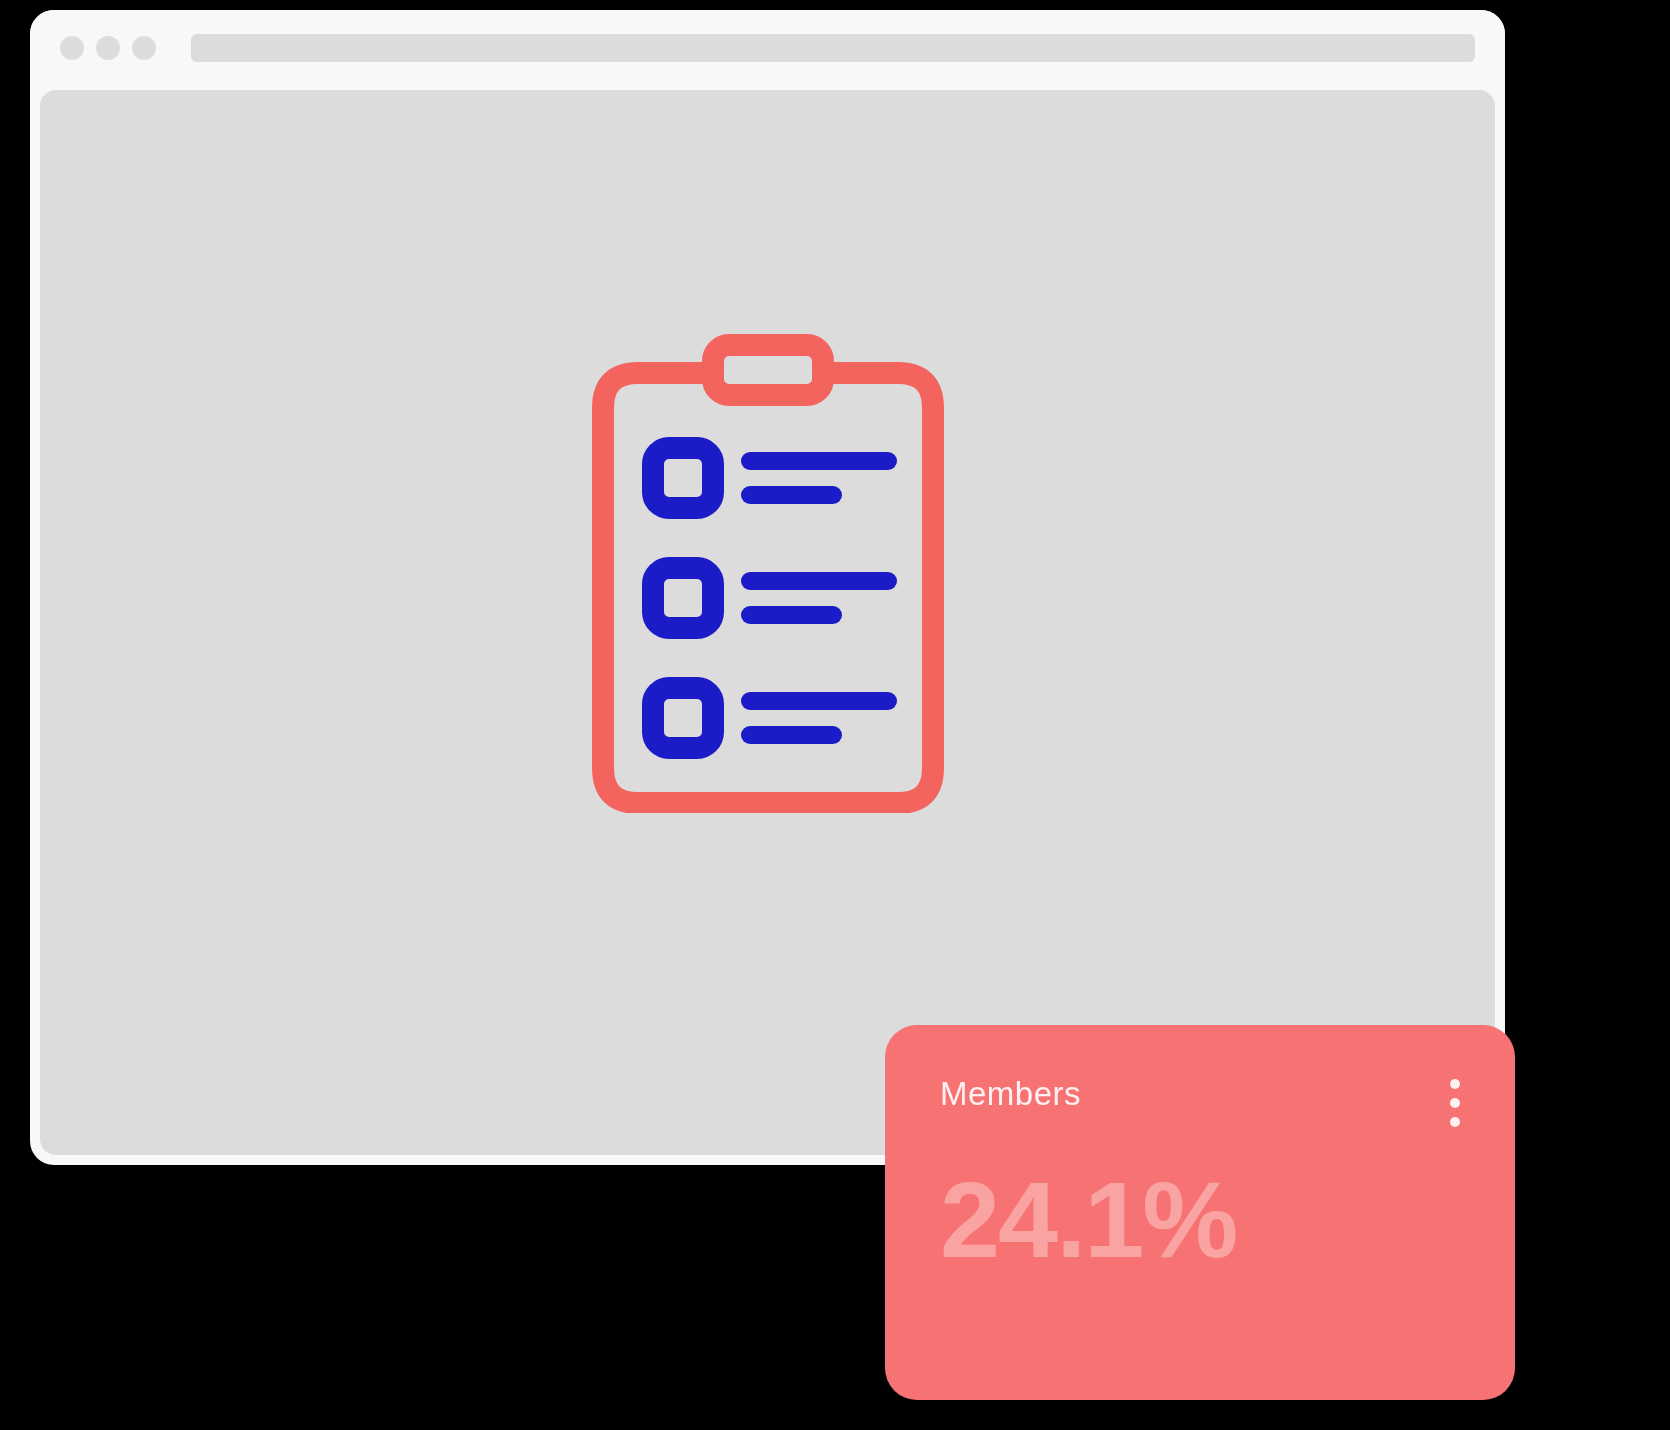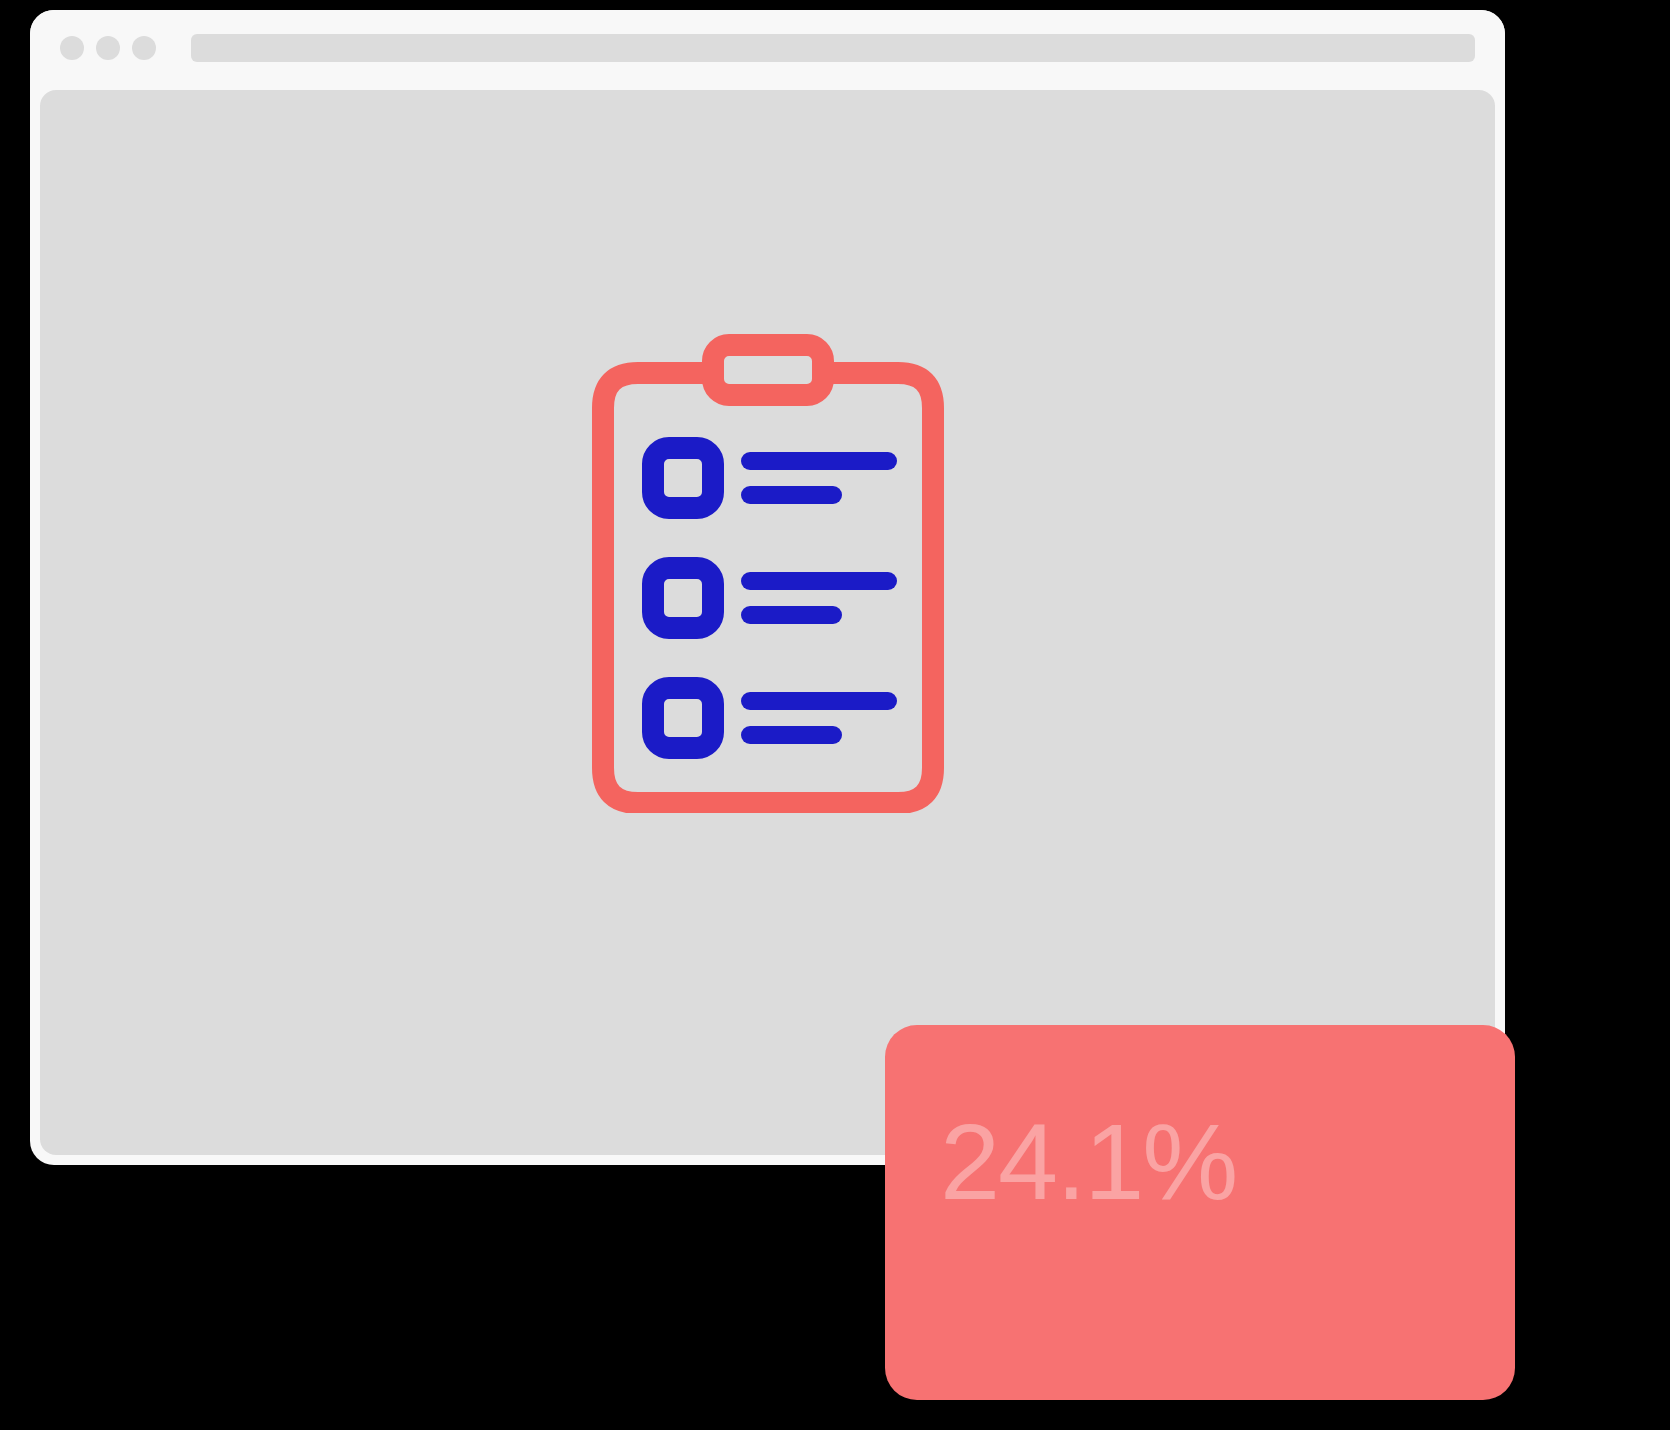--- a/index.html
+++ b/index.html
@@ -111,23 +111,23 @@
     
     .menu-dot {
       width: 10px;
       height: 10px;
       border-radius: 50%;
       background: rgba(255,255,255,0.9);
     }
     
     .card-value {
       font-size: 108px;
-      font-weight: 400;
+      font-weight: 700;
       color: rgba(255,255,255,0.35);
-      margin-top: 24px;
+      margin-top: 30px;
       letter-spacing: -2px;
     }
     
     .card-subtitle {
       font-size: 33px;
       font-weight: 400;
       color: rgba(255,255,255,0.95);
       margin-top: 25px;
       letter-spacing: 0.5px;
     }
@@ -166,14 +166,22 @@
         <rect x="75" y="355" width="60" height="60" rx="16" fill="none" stroke="#1b1bc7" stroke-width="22"></rect>
 
         <line x1="172" y1="368" x2="310" y2="368" stroke="#1b1bc7" stroke-width="18" stroke-linecap="round"></line>
         <line x1="172" y1="402" x2="255" y2="402" stroke="#1b1bc7" stroke-width="18" stroke-linecap="round"></line>
       </svg>
     </div>
   </div>
 </div>
 
 <div class="metric-card">
+  <div class="card-header">
+    <div class="card-title">Members</div>
+    <div class="card-menu">
+      <span class="menu-dot"></span>
+      <span class="menu-dot"></span>
+      <span class="menu-dot"></span>
+    </div>
+  </div>
   <div class="card-value">24.1%</div>
 </div>
 
 </body></html>

